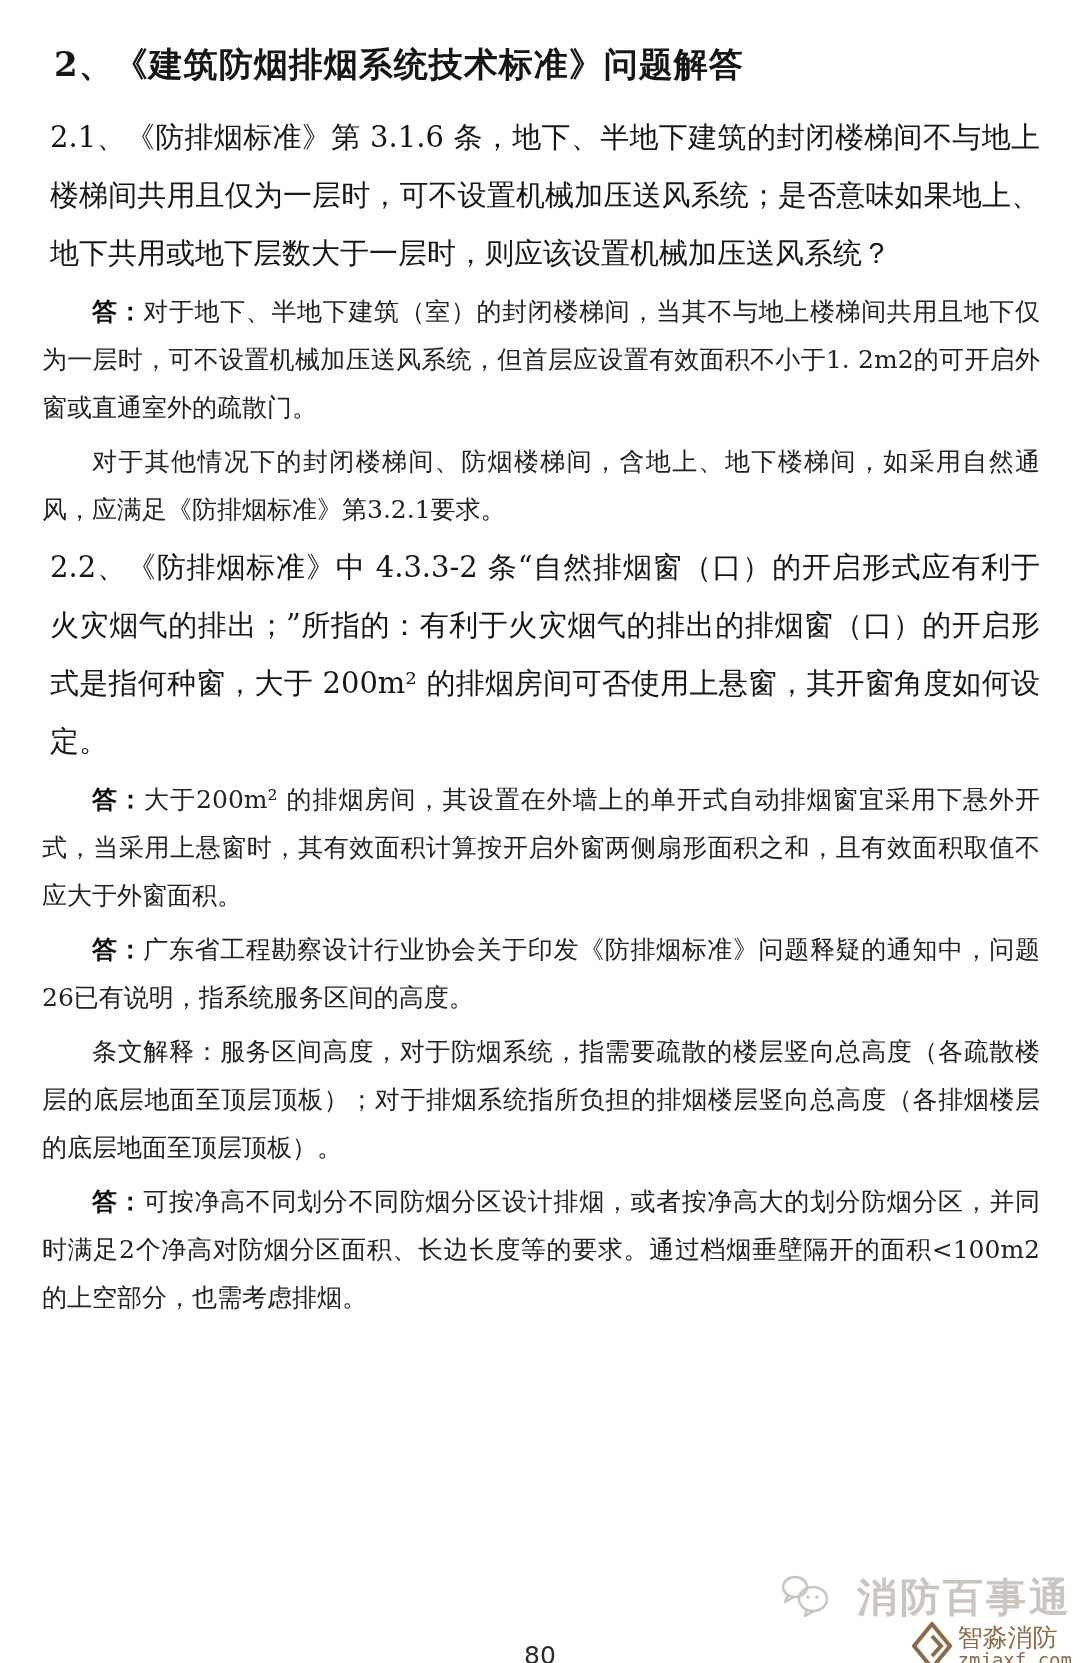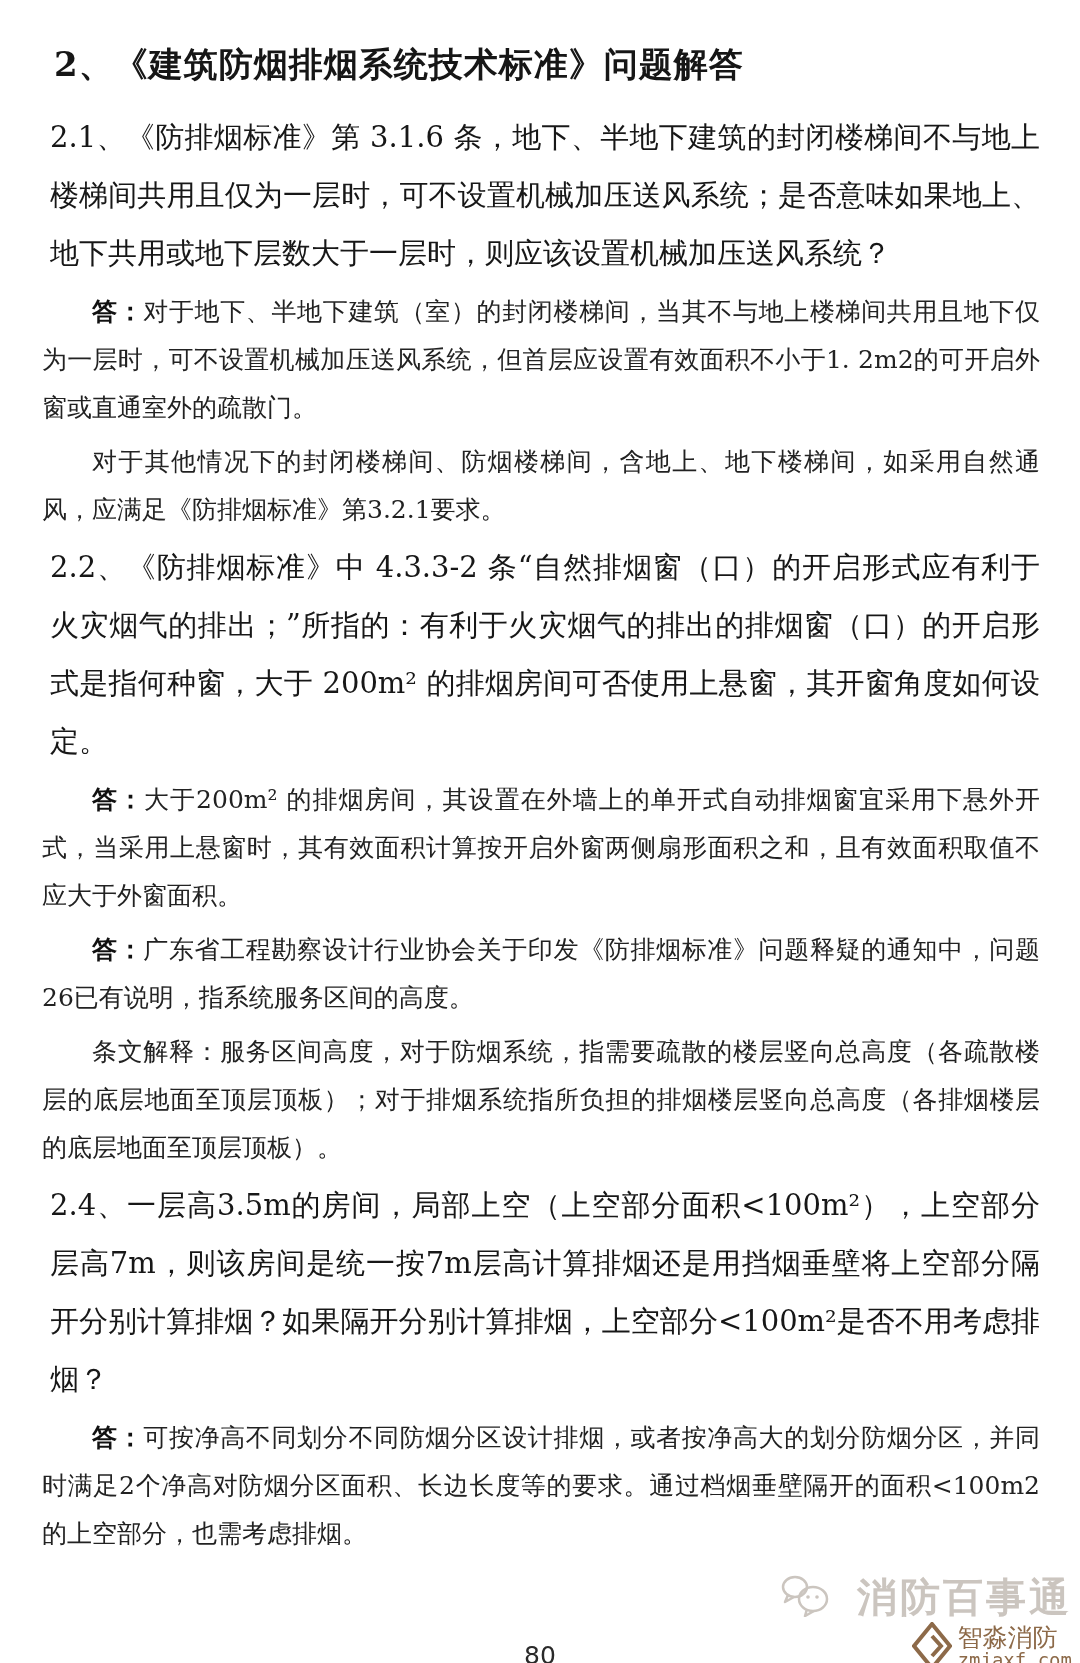--- a/index.html
+++ b/index.html
@@ -102,21 +102,20 @@
     <p class="q">2.1、《防排烟标准》第 3.1.6 条，地下、半地下建筑的封闭楼梯间不与地上楼梯间共用且仅为一层时，可不设置机械加压送风系统；是否意味如果地上、地下共用或地下层数大于一层时，则应该设置机械加压送风系统？</p>
     <p class="a"><span class="a-label">答：</span><span>对于地下、半地下建筑（室）的封闭楼梯间，当其不与地上楼梯间共用且地下仅为一层时，可不设置机械加压送风系统，但首层应设置有效面积不小于1. 2m2的可开启外窗或直通室外的疏散门。</span></p>
     <p class="note">对于其他情况下的封闭楼梯间、防烟楼梯间，含地上、地下楼梯间，如采用自然通风，应满足《防排烟标准》第3.2.1要求。</p>
 
     <p class="q">2.2、《防排烟标准》中 4.3.3-2 条“自然排烟窗（口）的开启形式应有利于火灾烟气的排出；”所指的：有利于火灾烟气的排出的排烟窗（口）的开启形式是指何种窗，大于 200m² 的排烟房间可否使用上悬窗，其开窗角度如何设定。</p>
     <p class="a"><span class="a-label">答：</span><span>大于200m² 的排烟房间，其设置在外墙上的单开式自动排烟窗宜采用下悬外开式，当采用上悬窗时，其有效面积计算按开启外窗两侧扇形面积之和，且有效面积取值不应大于外窗面积。</span></p>
 
     <p class="a"><span class="a-label">答：</span><span>广东省工程勘察设计行业协会关于印发《防排烟标准》问题释疑的通知中，问题26已有说明，指系统服务区间的高度。</span></p>
     <p class="note">条文解释：服务区间高度，对于防烟系统，指需要疏散的楼层竖向总高度（各疏散楼层的底层地面至顶层顶板）；对于排烟系统指所负担的排烟楼层竖向总高度（各排烟楼层的底层地面至顶层顶板）。</p>
 
-    <p class="q">2.4、一层高3.5m的房间，局部上空（上空部分面积&lt;100m²），上空部分层高7m，则该房间是统一按7m层高计算排烟还是用挡烟垂壁将上空部分隔开分别计算排烟？如果隔开分别计算排烟，上空部分&lt;100m²是否不用考虑排烟？</p>
     <p class="a"><span class="a-label">答：</span><span>可按净高不同划分不同防烟分区设计排烟，或者按净高大的划分防烟分区，并同时满足2个净高对防烟分区面积、长边长度等的要求。通过档烟垂壁隔开的面积&lt;100m2的上空部分，也需考虑排烟。</span></p>
 
   </div>
 
   <div class="footer-pagenum">80</div>
 
   <div class="watermark">
     <div class="wm-brand-row">
       <span>
         <svg width="52" height="44" viewBox="0 0 52 44" fill="none" xmlns="http://www.w3.org/2000/svg">

